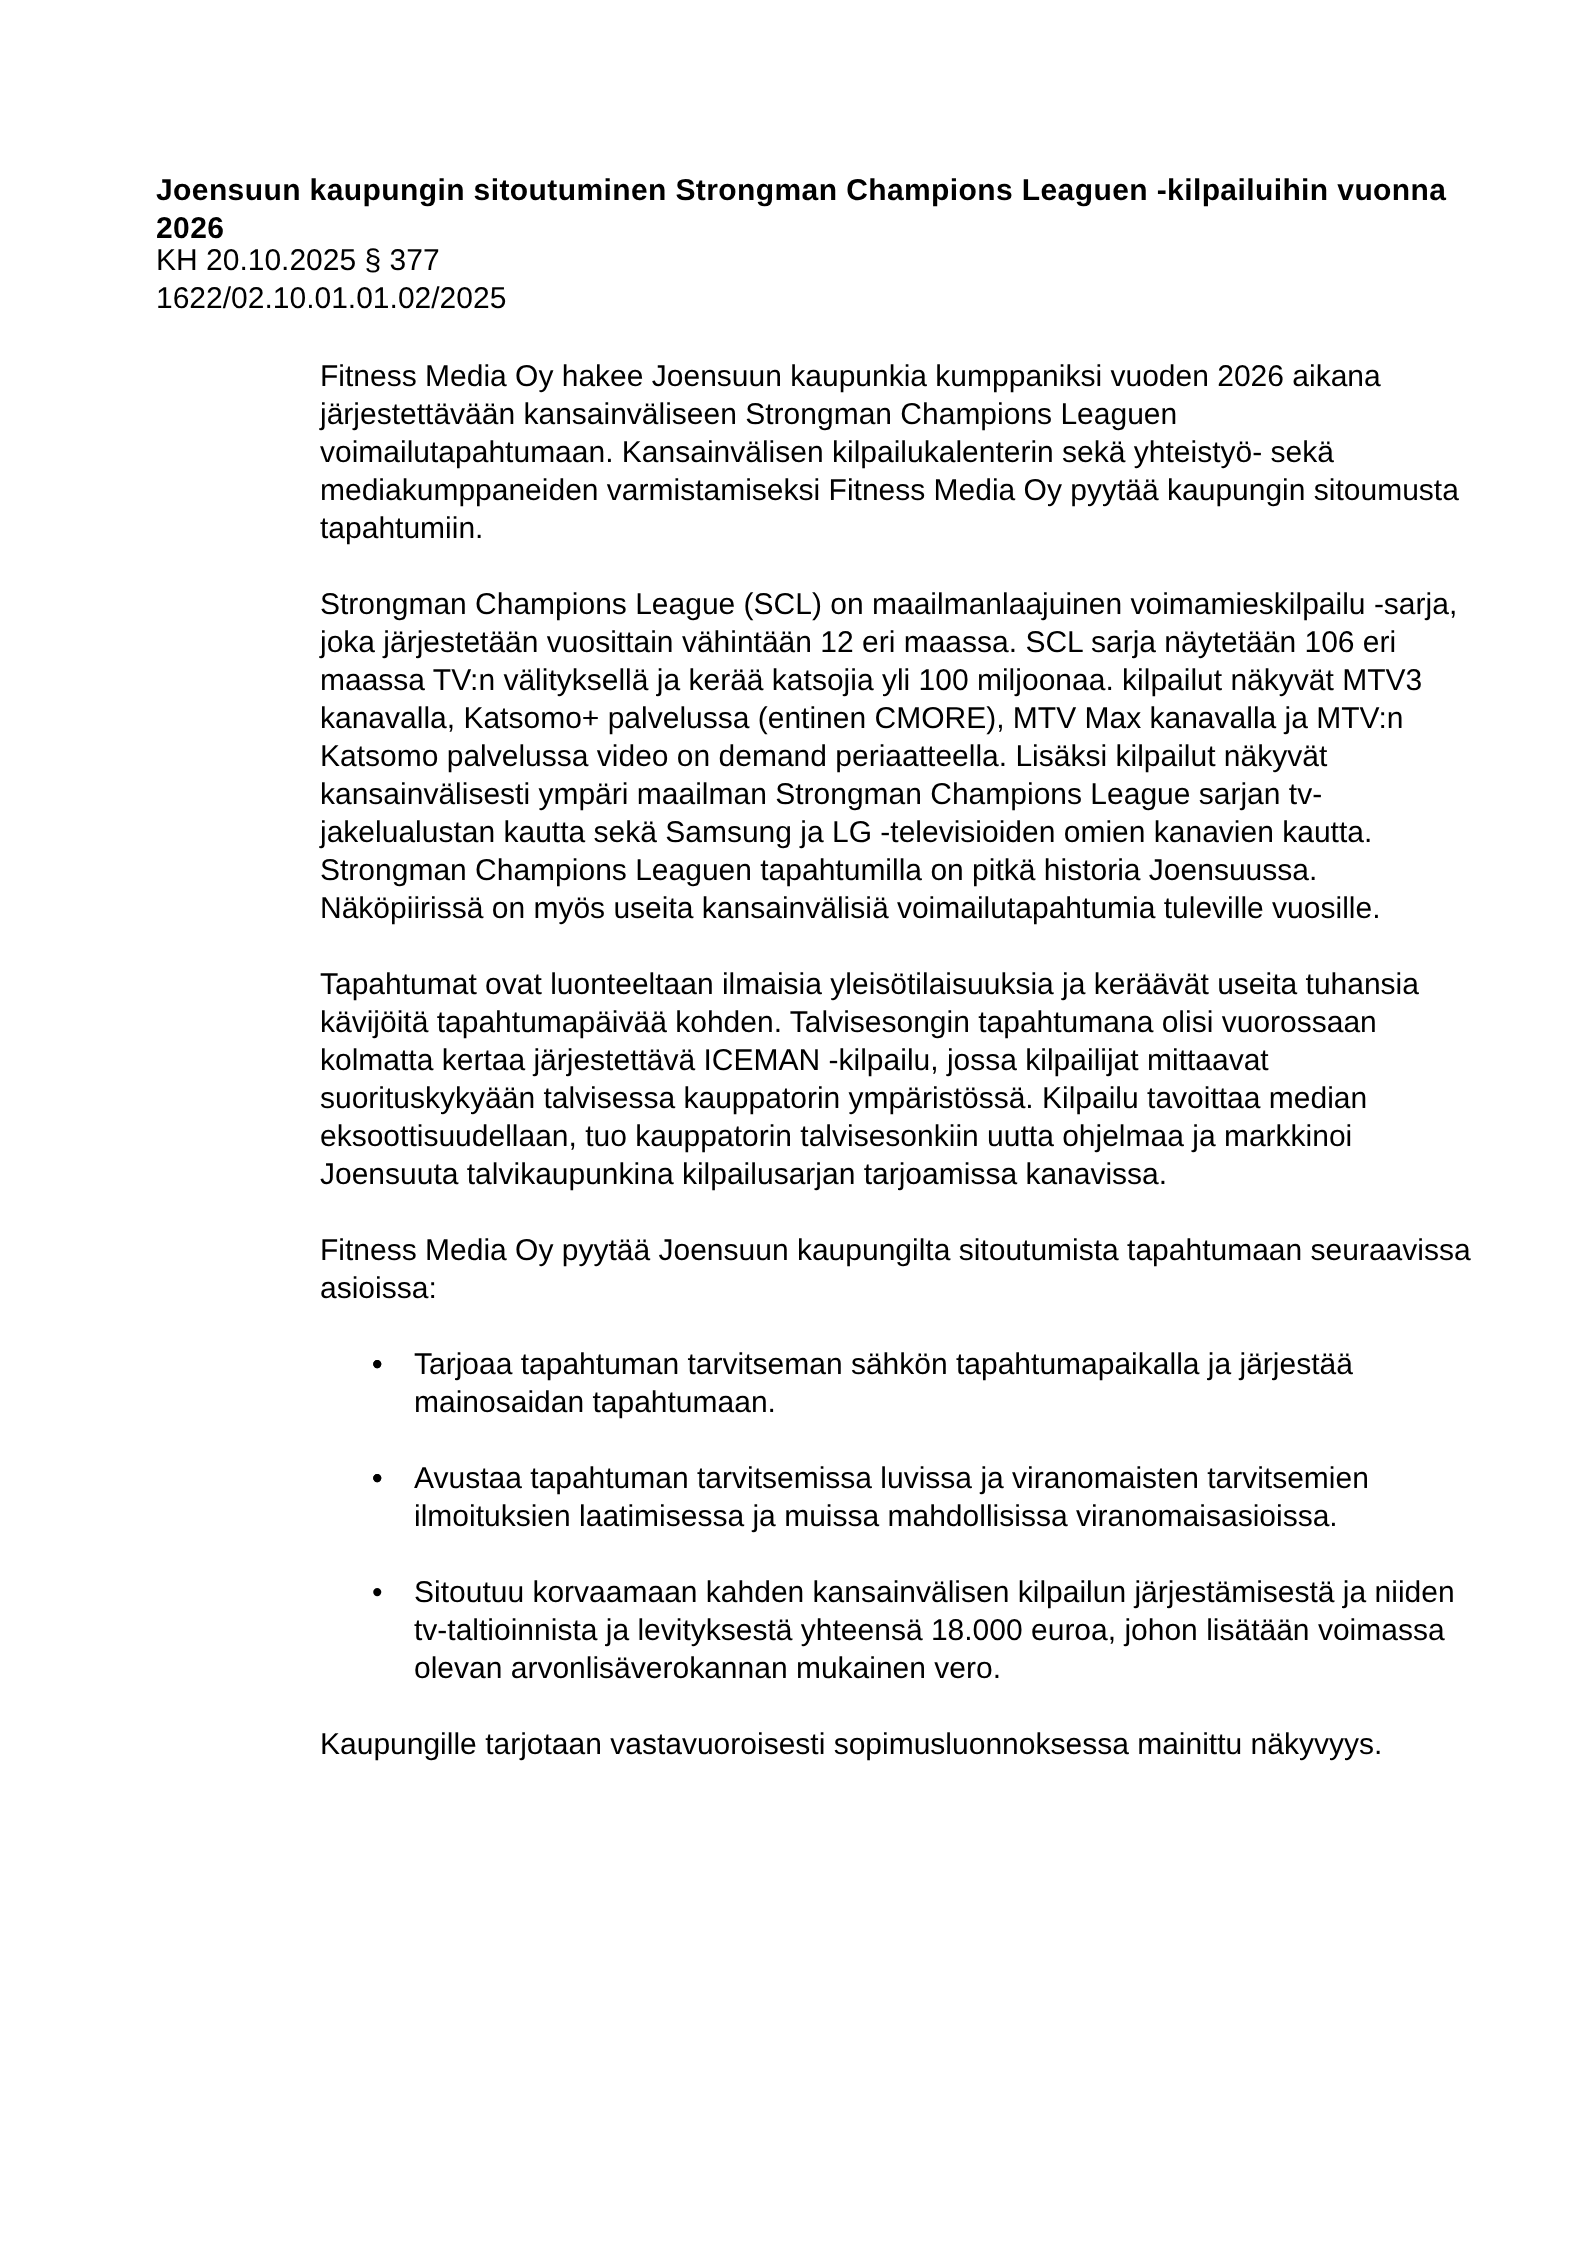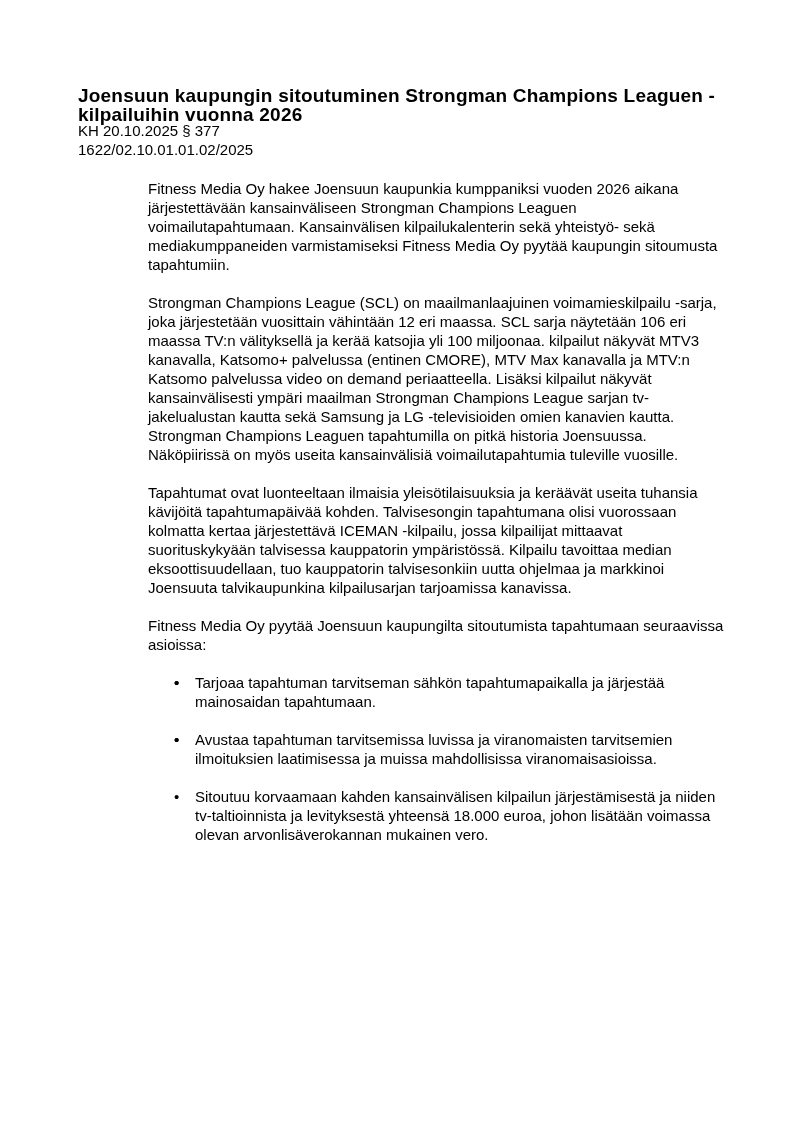--- a/index.html
+++ b/index.html
@@ -18,34 +18,34 @@
     font-size: 15px;
     line-height: 19px;
     overflow: hidden;
   }
   .title {
     position: absolute;
     left: 78px;
     top: 86px;
     width: 672px;
     margin: 0;
-    font-size: 19px;
+    font-size: 15px;
     font-weight: bold;
     line-height: 19px;
     letter-spacing: 0.2px;
   }
   .ref-block {
     position: absolute;
     left: 78px;
     top: 121px;
     line-height: 19px;
   }
   .content {
     position: absolute;
-    left: 148px;
+    left: 160px;
     top: 179px;
     width: 578px;
   }
   .content p {
     margin: 0 0 19px 0;
   }
   ul.commitments {
     list-style: none;
     margin: 8px 0 19px 0;
     padding: 0;
@@ -101,16 +101,17 @@
       <li>
         <span class="bullet">•</span>
         <span>Avustaa tapahtuman tarvitsemissa luvissa ja viranomaisten tarvitsemien ilmoituksien laatimisessa ja muissa mahdollisissa viranomaisasioissa.</span>
       </li>
       <li>
         <span class="bullet">•</span>
         <span>Sitoutuu korvaamaan kahden kansainvälisen kilpailun järjestämisestä ja niiden tv-taltioinnista ja levityksestä yhteensä 18.000 euroa, johon lisätään voimassa olevan arvonlisäverokannan mukainen vero.</span>
       </li>
     </ul>
 
+    <p class="closing">Kaupungille tarjotaan vastavuoroisesti sopimusluonnoksessa mainittu näkyvyys.</p>
 
   </div>
 
 </div>
 
 </body></html>

